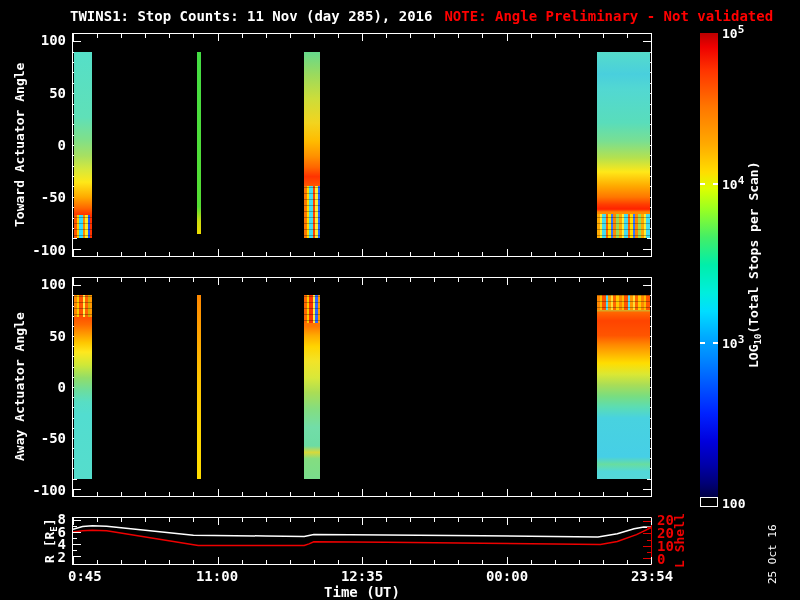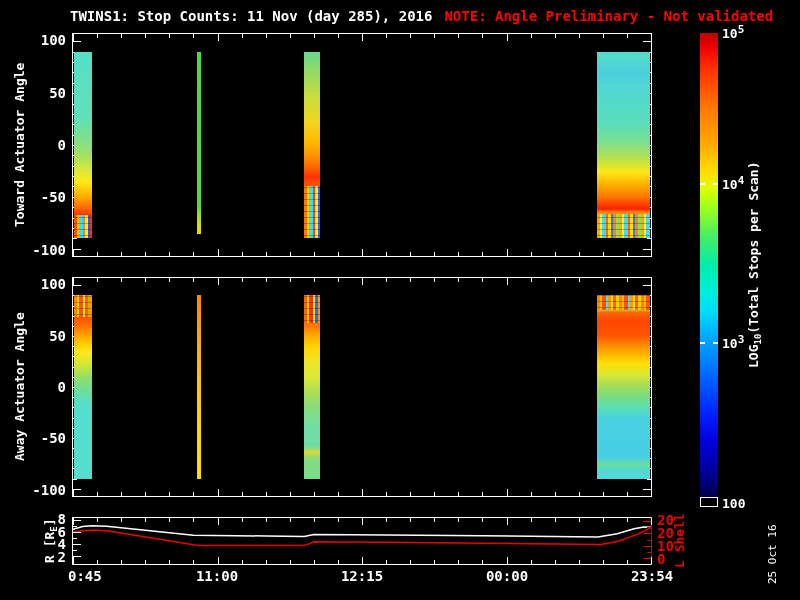--- a/index.html
+++ b/index.html
@@ -320,20 +320,21 @@
       <div class="tick" style="left: 0px; top: 32px; width: 4px; height: 1px;"></div>
       <div class="tick red" style="right: 0px; top: 3px; width: 8px; height: 1px;"></div>
       <div class="tick red" style="right: 0px; top: 15px; width: 8px; height: 1px;"></div>
       <div class="tick red" style="right: 0px; top: 28px; width: 8px; height: 1px;"></div>
       <div class="tick red" style="right: 0px; top: 40px; width: 8px; height: 1px;"></div>
       <div class="tick red" style="right: 0px; top: 9px; width: 4px; height: 1px;"></div>
       <div class="tick red" style="right: 0px; top: 22px; width: 4px; height: 1px;"></div>
       <div class="tick red" style="right: 0px; top: 34px; width: 4px; height: 1px;"></div>
     </div>
 
+  <div id="xtitle">Time (UT)</div>
 
   <div id="colorbar" style="background: linear-gradient(rgb(187, 0, 0) 0%, rgb(238, 0, 0) 3%, rgb(255, 51, 0) 8%, rgb(255, 119, 0) 16%, rgb(255, 170, 0) 24%, rgb(255, 221, 0) 30%, rgb(221, 255, 0) 33.5%, rgb(153, 255, 34) 38%, rgb(68, 238, 102) 44%, rgb(0, 238, 170) 50%, rgb(0, 238, 221) 56%, rgb(0, 221, 255) 60%, rgb(0, 170, 255) 65.5%, rgb(0, 136, 255) 70%, rgb(0, 85, 255) 76%, rgb(0, 34, 255) 82%, rgb(0, 0, 221) 88%, rgb(0, 0, 170) 93%, rgb(0, 0, 119) 97%, rgb(0, 0, 68) 100%);">
       <div class="tick" style="left: 0px; top: 149.8px; width: 5px; height: 2px;"></div>
       <div class="tick" style="right: 0px; top: 149.8px; width: 5px; height: 2px;"></div>
       <div class="tick" style="left: 0px; top: 308.952px; width: 5px; height: 2px;"></div>
       <div class="tick" style="right: 0px; top: 308.952px; width: 5px; height: 2px;"></div>
     </div>
   <div id="cbar-endbox"></div>
   <div class="rot" id="cbar-label"><span>LOG</span><sub>10</sub><span>(Total Stops per Scan)</span></div>
 
@@ -351,20 +352,20 @@
     <div class="ylab-num" style="top: 510.4px;">8</div>
     <div class="ylab-num" style="top: 522.88px;">6</div>
     <div class="ylab-num" style="top: 535.36px;">4</div>
     <div class="ylab-num" style="top: 547.84px;">2</div>
     <div class="ylab-num red-num" style="left: 657px; top: 511px;">20</div>
     <div class="ylab-num red-num" style="left: 657px; top: 524px;">20</div>
     <div class="ylab-num red-num" style="left: 657px; top: 537px;">10</div>
     <div class="ylab-num red-num" style="left: 657px; top: 550px;">0</div>
     <div class="xlab" style="left: 72px; transform: translateX(-4px);">0:45</div>
     <div class="xlab" style="left: 217px; transform: translateX(-50%);">11:00</div>
-    <div class="xlab" style="left: 362px; transform: translateX(-50%);">12:15</div>
+    <div class="xlab" style="left: 362px; transform: translateX(-50%);">12:35</div>
     <div class="xlab" style="left: 507px; transform: translateX(-50%);">00:00</div>
     <div class="xlab" style="left: 652px; transform: translateX(-50%);">23:54</div>
     <div class="cbar-num" style="top: 23px;"><span>10</span><sup>5</sup></div>
     <div class="cbar-num" style="top: 173.8px;"><span>10</span><sup>4</sup></div>
     <div class="cbar-num" style="top: 332.952px;"><span>10</span><sup>3</sup></div>
     <div class="cbar-num" style="top: 496px;"><span>100</span></div>
   </div>
 
 </body></html>

